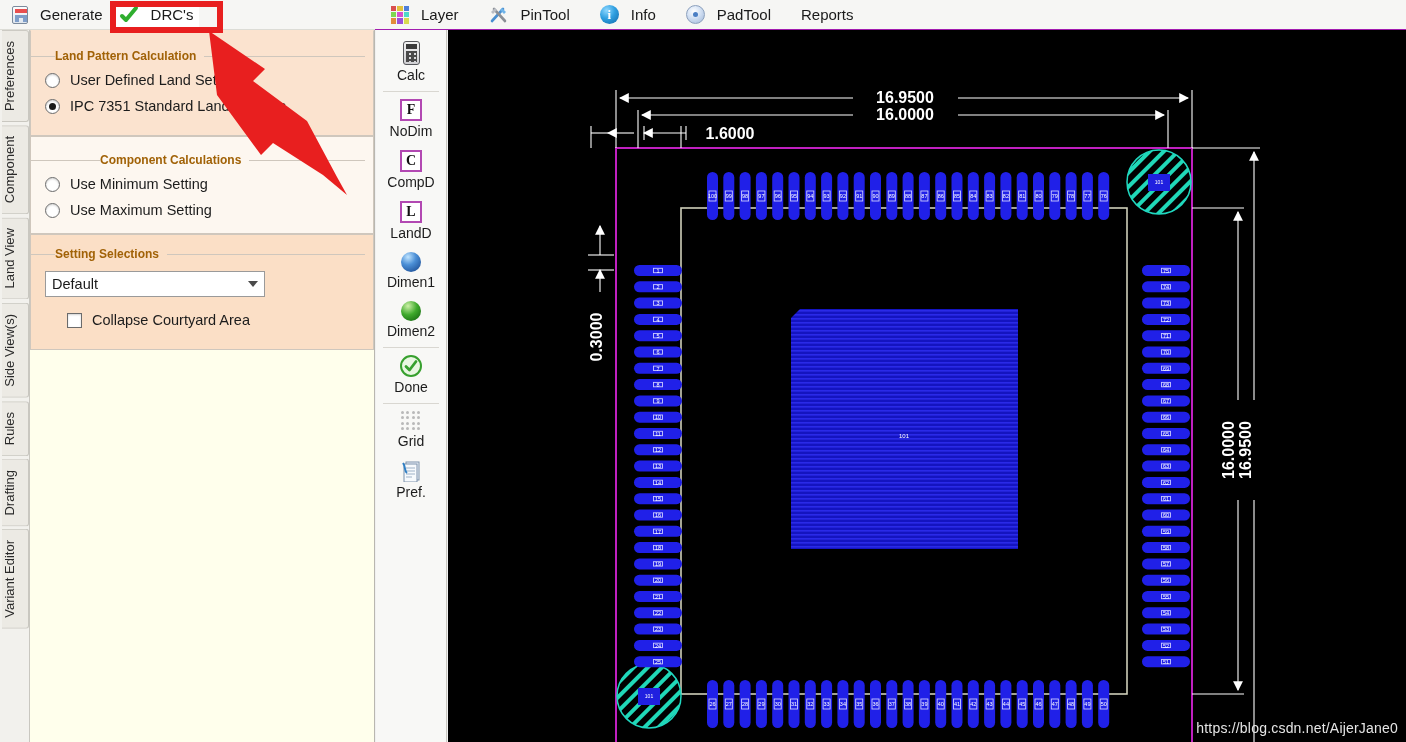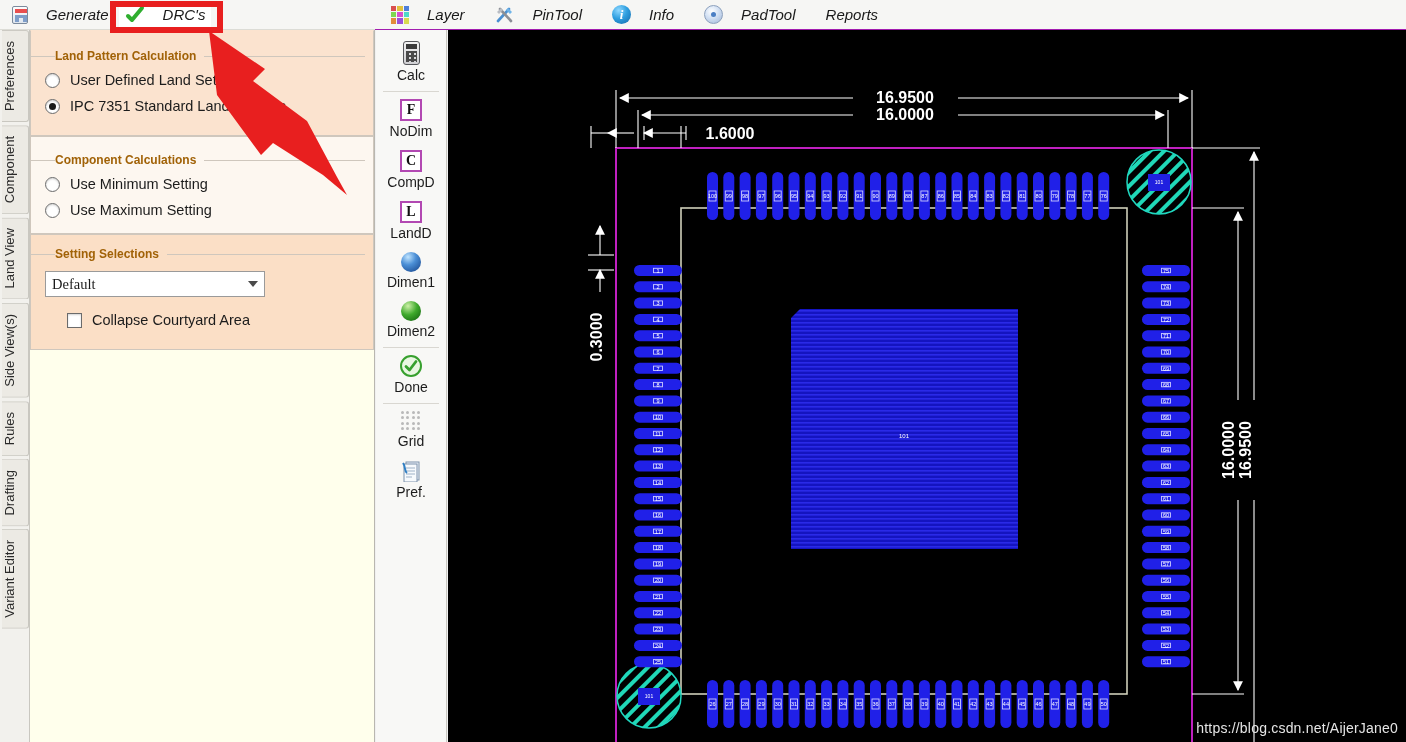--- a/index.html
+++ b/index.html
@@ -20,26 +20,25 @@
     border-bottom: 1px solid #dcdcd6;
   }
   .topbar-right {
     position: absolute; left: 375px; top: 0; width: 1031px; height: 30px;
     background: #f6f6f4;
     display: flex; align-items: center; gap: 18px;
     padding-left: 10px;
     border-bottom: 1px solid #a21caf;
   }
   .menu-btn {
-    display: flex; align-items: center; gap: 18px;
+    display: flex; align-items: center; gap: 12px;
     font-size: 15px; color: #1a1a1a;
     padding: 3px 6px; cursor: default; white-space: nowrap;
     background: transparent; border: none;
     font-family: "Liberation Sans", sans-serif;
-    font-style: italic;
   }
   .menu-btn.boxed { background: #ffffff; }
 
   
   .ico { display: inline-block; position: relative; flex: 0 0 auto; }
   .ico-calcsmall { width: 16px; height: 18px; background: linear-gradient(#fdfdfd,#dfe6ee); border: 1px solid #7b8a9c; border-radius: 2px; }
   .ico-calcsmall::before { content:""; position:absolute; left:2px; top:2px; width:12px; height:4px; background:#e94f4f; }
   .ico-calcsmall::after { content:""; position:absolute; left:2px; top:8px; width:12px; height:7px;
       background:
         linear-gradient(90deg,#7f9ec9 33%,transparent 33% 66%,#7f9ec9 66%),
@@ -101,21 +100,21 @@
     font-size: 12px; color: #a16207; padding: 4px 0 4px 24px;
     position: relative;
     font-weight: bold;
   }
   .grp-head::after {
     content:""; position:absolute; left:0; right:8px; top:50%;
     border-top: 1px solid #cfc7bd; z-index: 0;
   }
   .grp-head span { position: relative; z-index:1; padding-right:8px; }
   .g1 .grp-head span { background:#fbe3cf; }
-  .g2 .grp-head span { background:#fdf7f0; }
+  .g2 .grp-head span { background:#fdf7f0;margin-left:45px; }
   .g3 .grp-head span { background:#fbdfc6; }
 
   .radio-row, .check-row {
     display: flex; align-items: center; gap: 10px;
     padding: 5px 0 5px 14px; font-size: 14.5px; color: #1c1c1c;
     cursor: default;
   }
   .radio {
     width: 15px; height: 15px; border-radius: 50%;
     background: #fff; border: 1px solid #6b6b6b;
@@ -128,21 +127,21 @@
     border-radius:50%; background:#1a1a1a;
   }
   .checkbox {
     width: 15px; height: 15px; background:#fff; border:1px solid #6b6b6b;
     box-shadow: inset 0 1px 2px rgba(0,0,0,.18); flex:0 0 auto;
   }
   .select-wrap {
     margin: 6px 4px 10px 14px; width: 220px; height: 26px;
     background: #ffffff; border: 1px solid #9a9a9a;
     display: flex; align-items: center; justify-content: space-between;
-    padding: 0 6px 0 6px; font-size: 14.5px; color: #1a1a1a; font-family: Liberation Serif, serif;
+    padding: 0 6px 0 6px; font-size: 14.5px; color: #1a1a1a;
   }
   .caret { width: 0; height: 0; border-left: 5px solid transparent; border-right: 5px solid transparent;
       border-top: 6px solid #4a4a4a; }
   .check-row { padding-left: 36px; }
 
   
   .itoolbar {
     position: absolute; left: 376px; top: 30px; width: 71px; height: 712px;
     background: #f8f8f6; border-right: 1px solid #c9c7c0;
     display: flex; flex-direction: column; align-items: center;

